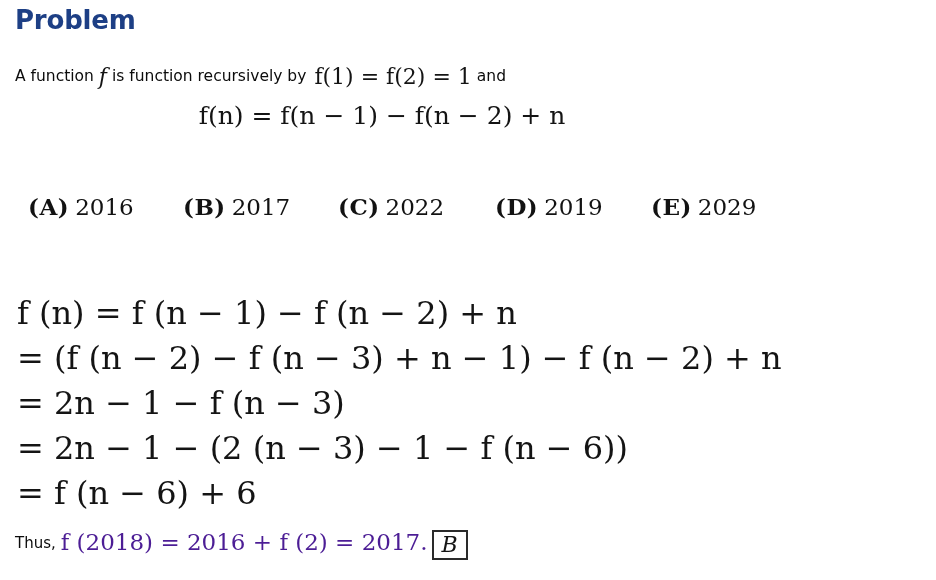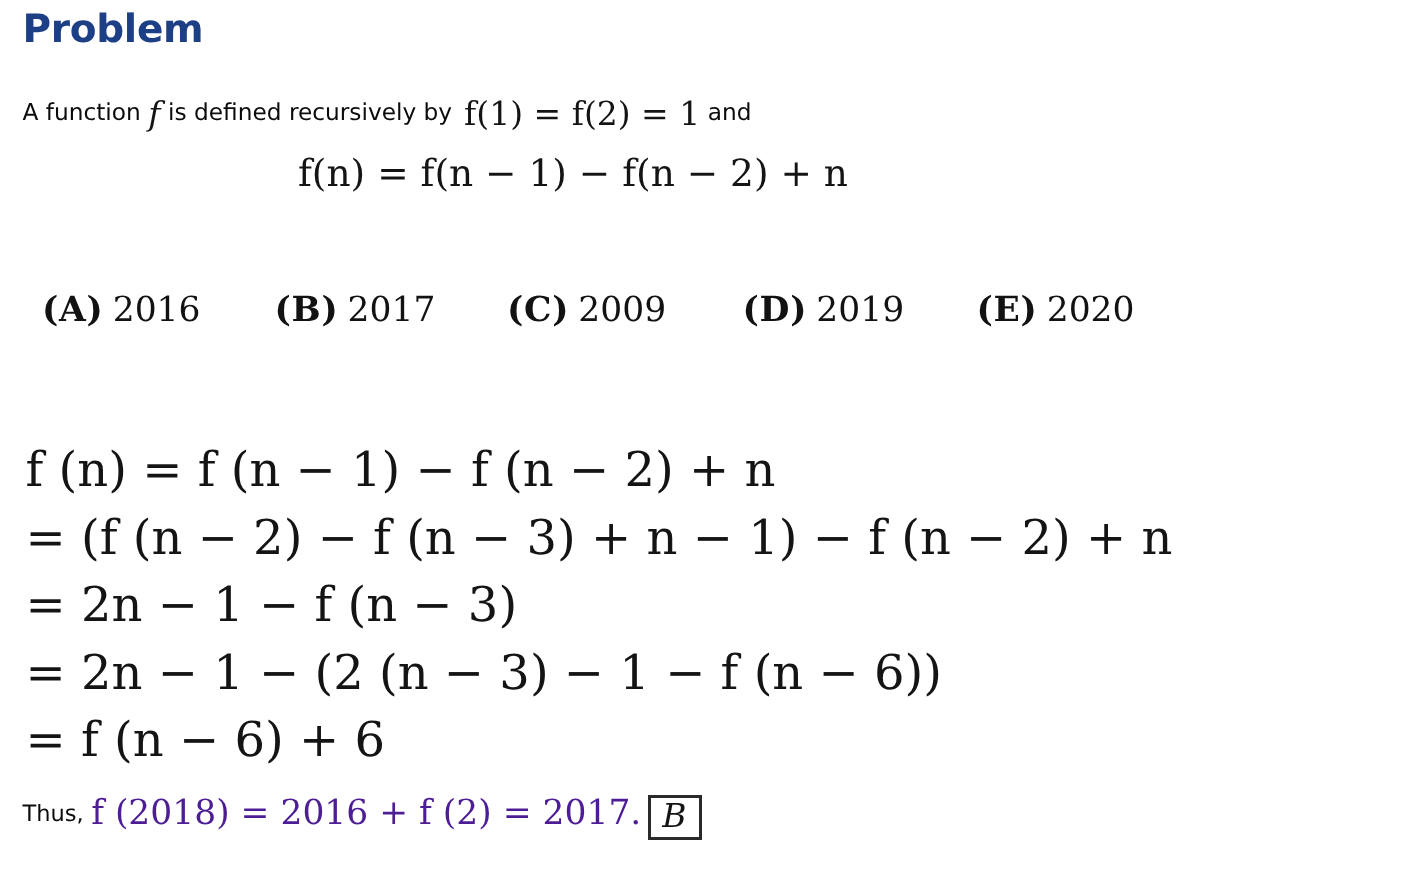--- a/index.html
+++ b/index.html
@@ -165,43 +165,43 @@
   .sp-wide { display: inline-block; width: 8px; }
 </style>
 </head>
 <body>
 
 <div class="page">
 
   <div class="heading" id="heading-problem">Problem</div>
 
   <div class="prose" style="top:63px;">
-    <span>A function</span><span class="sp"></span><span class="inline-math mi">f</span><span class="sp"></span><span>is defined recursively by</span><span class="sp-wide"></span><span class="inline-math">f(1) = f(2) = 1</span><span class="sp"></span><span>and</span>
+    <span>A function</span><span class="sp"></span><span class="inline-math mi">f</span><span class="sp"></span><span>is function recursively by</span><span class="sp-wide"></span><span class="inline-math">f(1) = f(2) = 1</span><span class="sp"></span><span>and</span>
   </div>
 
   <div class="math" id="display-eq">
     <span class="inner">f(n) = f(n − 1) − f(n − 2) + n</span>
   </div>
 
 
   <div id="answer-choices">
     <div class="choice" id="choice-a">
       <span class="lab">(A)</span><span class="val">2016</span>
     </div>
     <div class="choice" id="choice-b">
       <span class="lab">(B)</span><span class="val">2017</span>
     </div>
     <div class="choice" id="choice-c">
-      <span class="lab">(C)</span><span class="val">2009</span>
+      <span class="lab">(C)</span><span class="val">2022</span>
     </div>
     <div class="choice" id="choice-d">
       <span class="lab">(D)</span><span class="val">2019</span>
     </div>
     <div class="choice" id="choice-e">
-      <span class="lab">(E)</span><span class="val">2020</span>
+      <span class="lab">(E)</span><span class="val">2029</span>
     </div>
   </div>
 
 
   <div class="eq-line" id="eq-1">f (n) = f (n − 1) − f (n − 2) + n</div>
   <div class="eq-line" id="eq-2">= (f (n − 2) − f (n − 3) + n − 1) − f (n − 2) + n</div>
   <div class="eq-line" id="eq-3">= 2n − 1 − f (n − 3)</div>
   <div class="eq-line" id="eq-4">= 2n − 1 − (2 (n − 3) − 1 − f (n − 6))</div>
   <div class="eq-line" id="eq-5">= f (n − 6) + 6</div>
 

